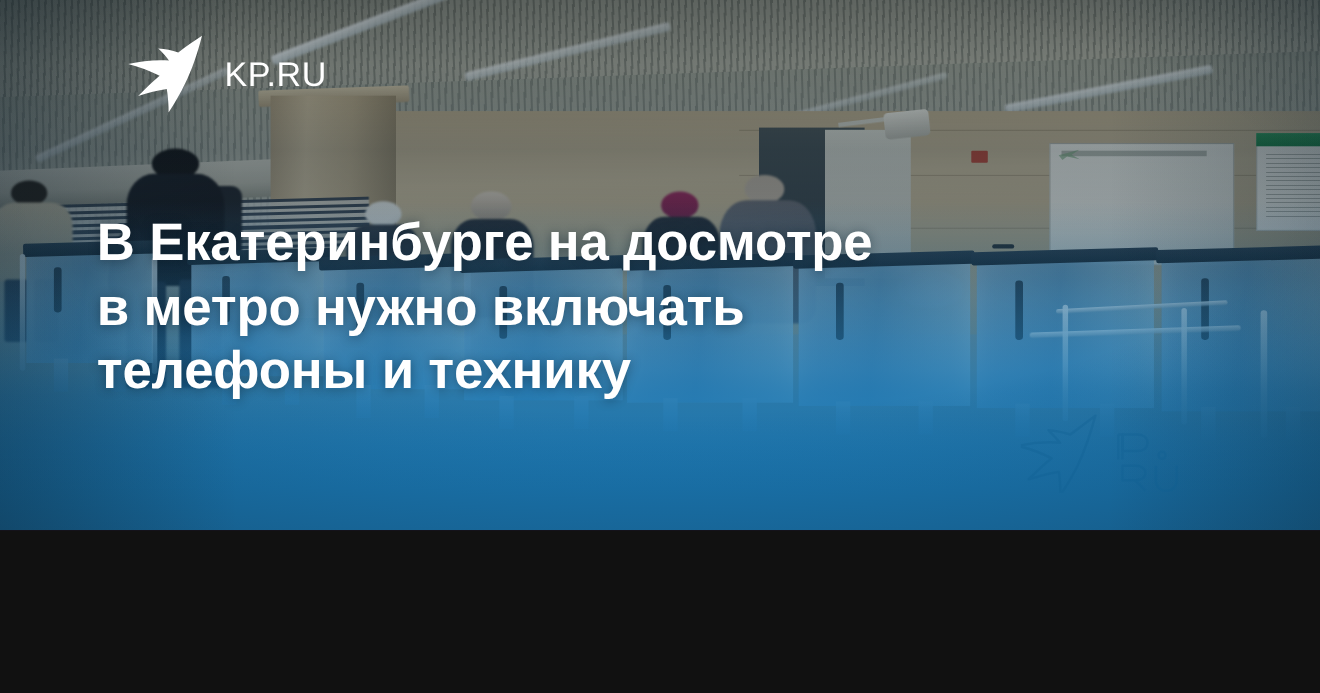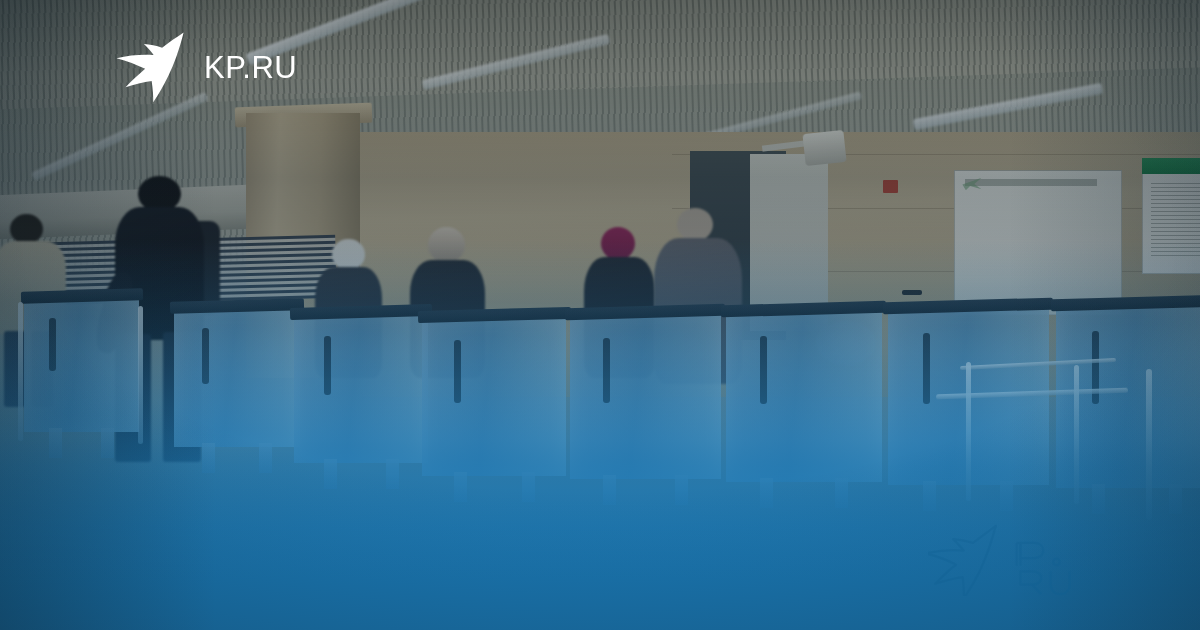--- a/index.html
+++ b/index.html
@@ -6,21 +6,21 @@
   html, body {
     margin: 0;
     padding: 0;
     background: #111;
   }
   * { box-sizing: border-box; }
 
   .card {
     position: relative;
     width: 1200px;
-    height: 630px;
+    height: 482px;
     overflow: hidden;
     font-family: "Liberation Sans", "DejaVu Sans", sans-serif;
     background: #4c1d95;
     user-select: none;
   }
 
   
   .photo {
     position: absolute;
     inset: 0;
@@ -623,20 +623,23 @@
   <div class="grade-blue"></div>
   <div class="grade-vignette"></div>
 
   <div class="logo">
     <svg class="logo-bird" viewBox="0 0 100 96" aria-hidden="true">
       <path fill="#ffffff" d="M97.5 3.2C88.3 9.4 78.6 15.9 69.6 23.0 62.1 20.4 54.0 18.6 46.0 18.2 51.0 22.8 55.2 27.6 58.6 32.4 43.0 31.4 26.4 32.8 10.5 36.6 24.2 40.4 36.9 45.0 47.6 50.4 40.2 56.7 31.6 64.6 22.2 74.4 33.7 70.5 45.3 67.6 56.0 66.0 57.6 76.2 58.2 85.6 58.1 93.8 65.3 82.9 71.9 71.4 77.6 59.6 85.3 44.0 92.2 24.5 97.5 3.2Z"></path>
     </svg>
     <div class="logo-text">KP.RU</div>
   </div>
 
+  <div class="headline">В Екатеринбурге на досмотре
+в метро нужно включать
+телефоны и технику</div>
 
 
   <div class="watermark">
     <svg viewBox="0 0 170 76" aria-hidden="true">
       <g fill="none" stroke="#0f5f92" stroke-width="2.4" stroke-linejoin="round">
         <path d="M70 2C62 8 54 14 46 20 39 18 32 16.5 25 16 29 20 33 24 36 28 23 27 9 28 -4 31 8 34 19 38 28 43 21 48 14 55 6 63 16 60 26 57 35 56 36 64 37 72 36 79 42 70 48 60 53 50 59 37 65 21 70 2Z"></path>
         <path d="M96 20h14c6 0 10 3 10 8s-4 8-10 8H96z"></path>
         <path d="M96 20v24"></path>
         <path d="M92 20h4"></path>
         <circle cx="134" cy="40" r="3.4"></circle>

